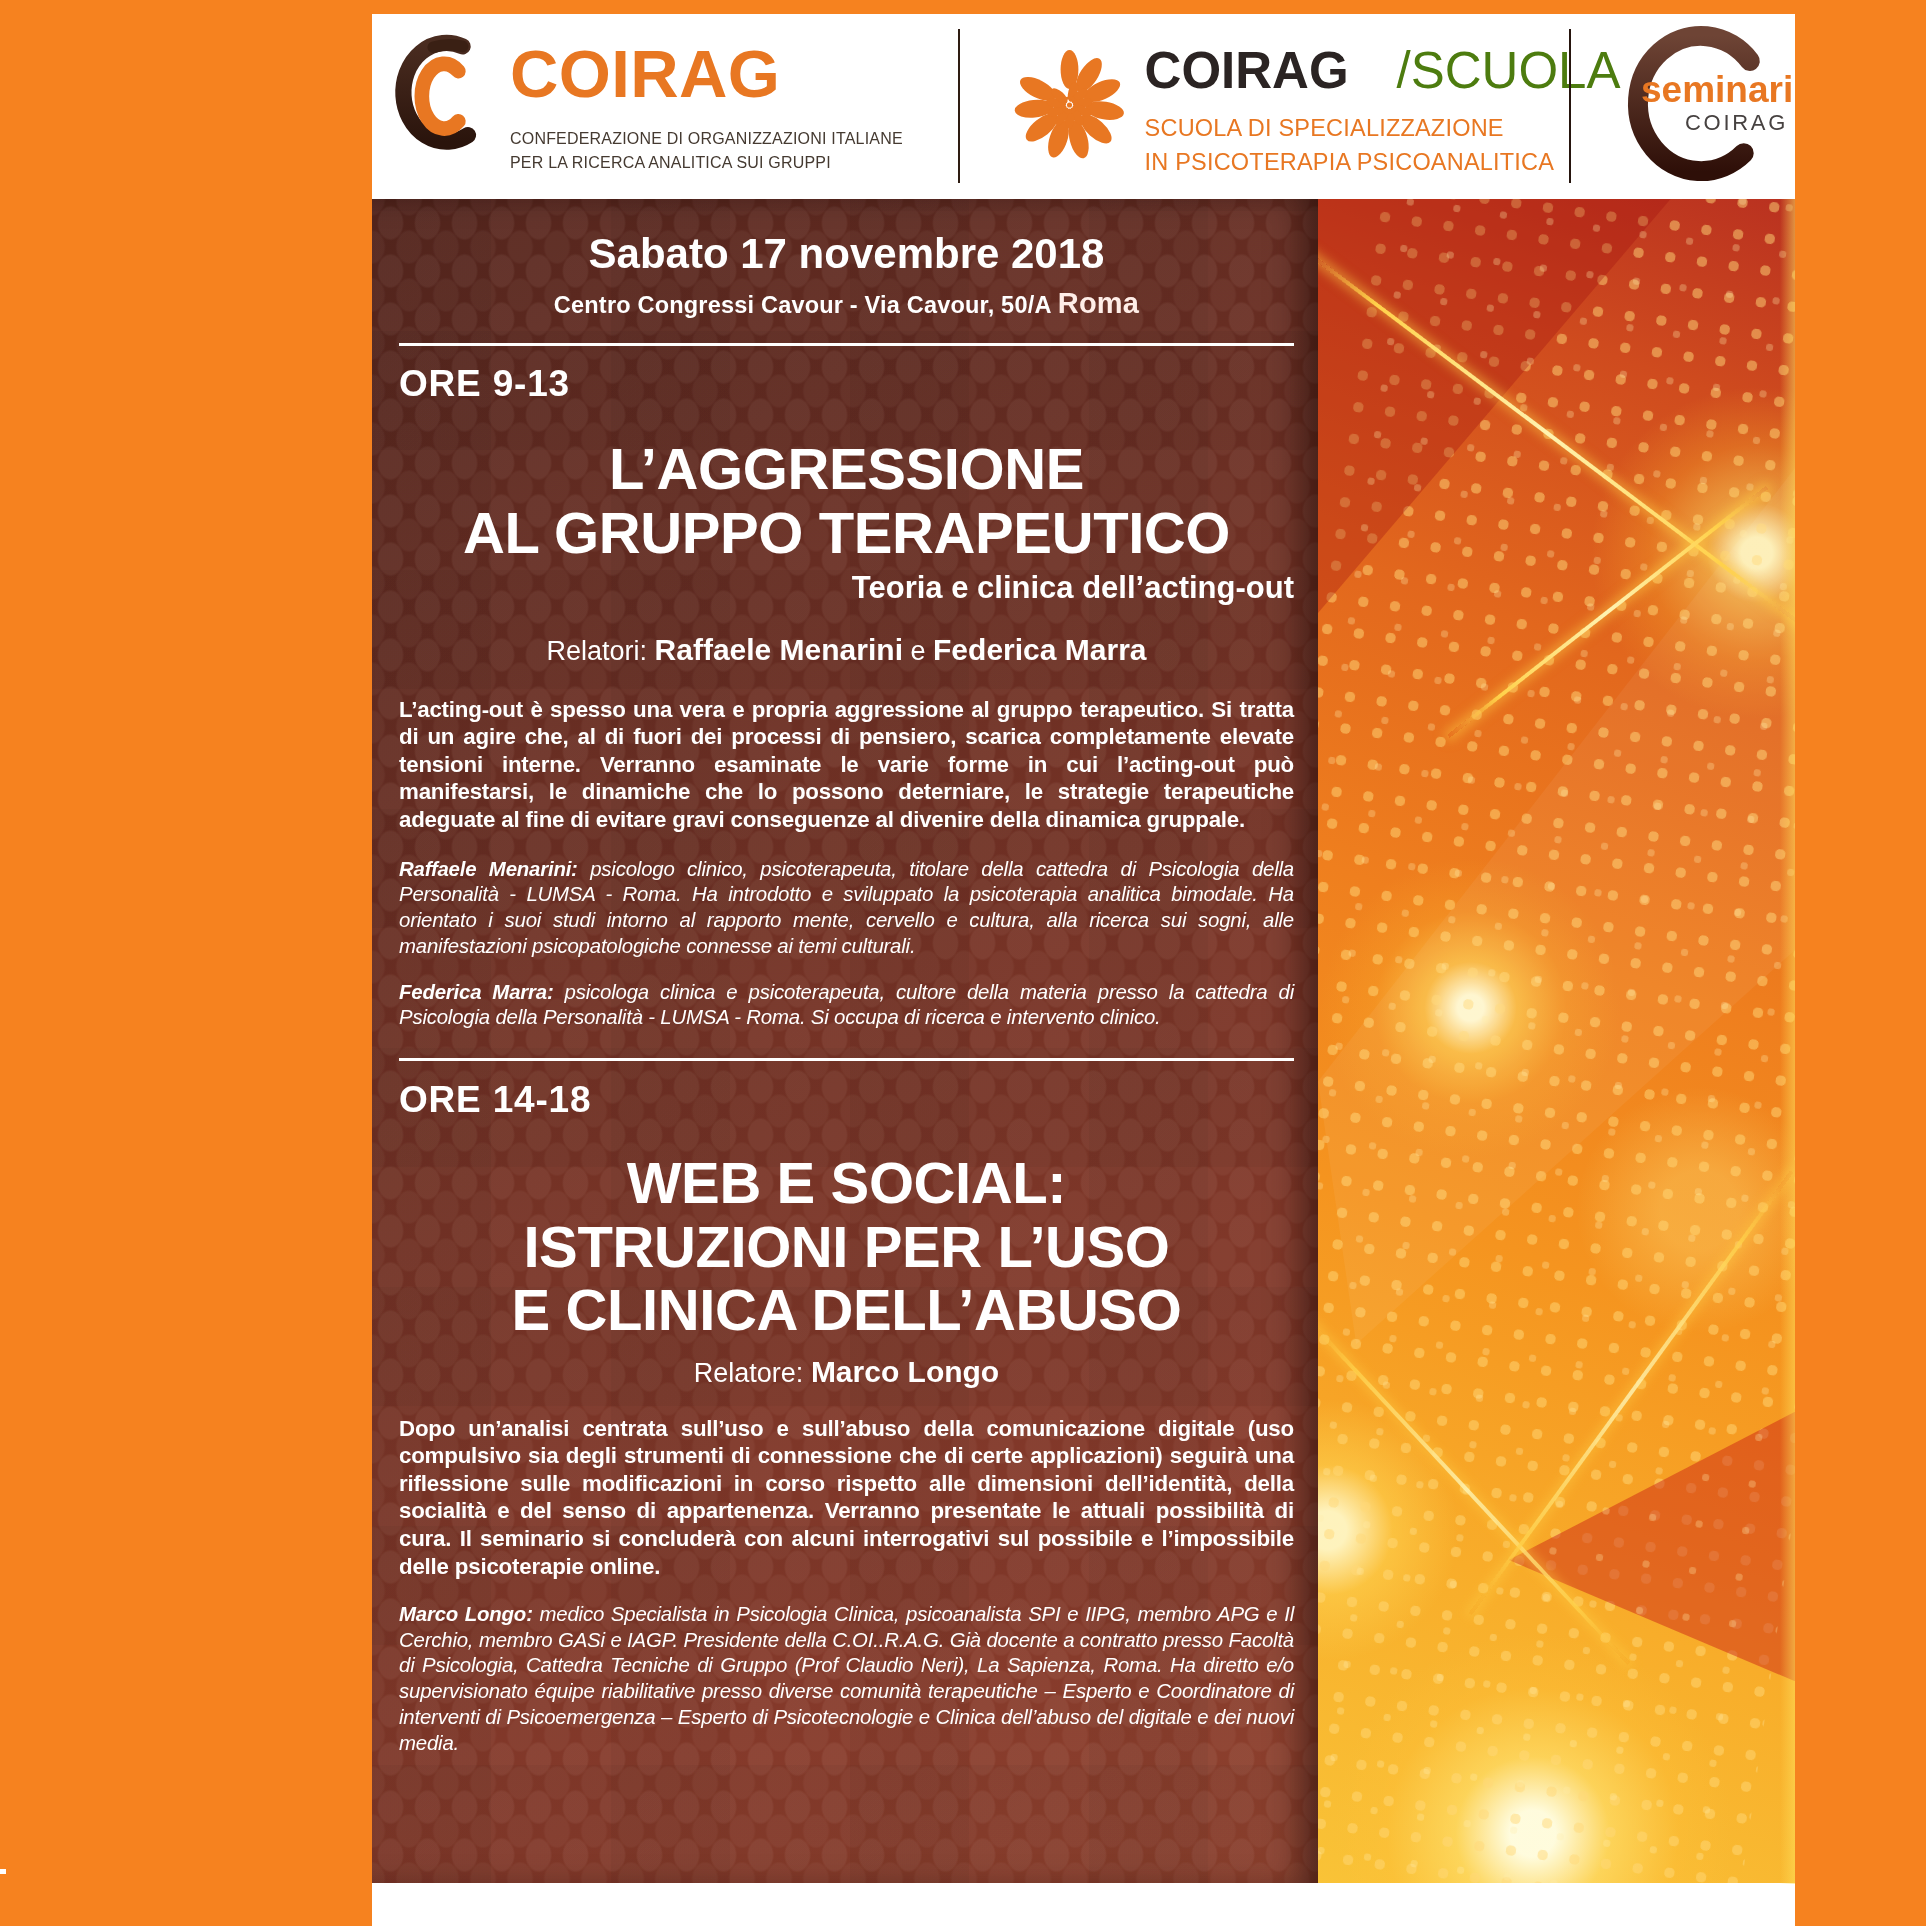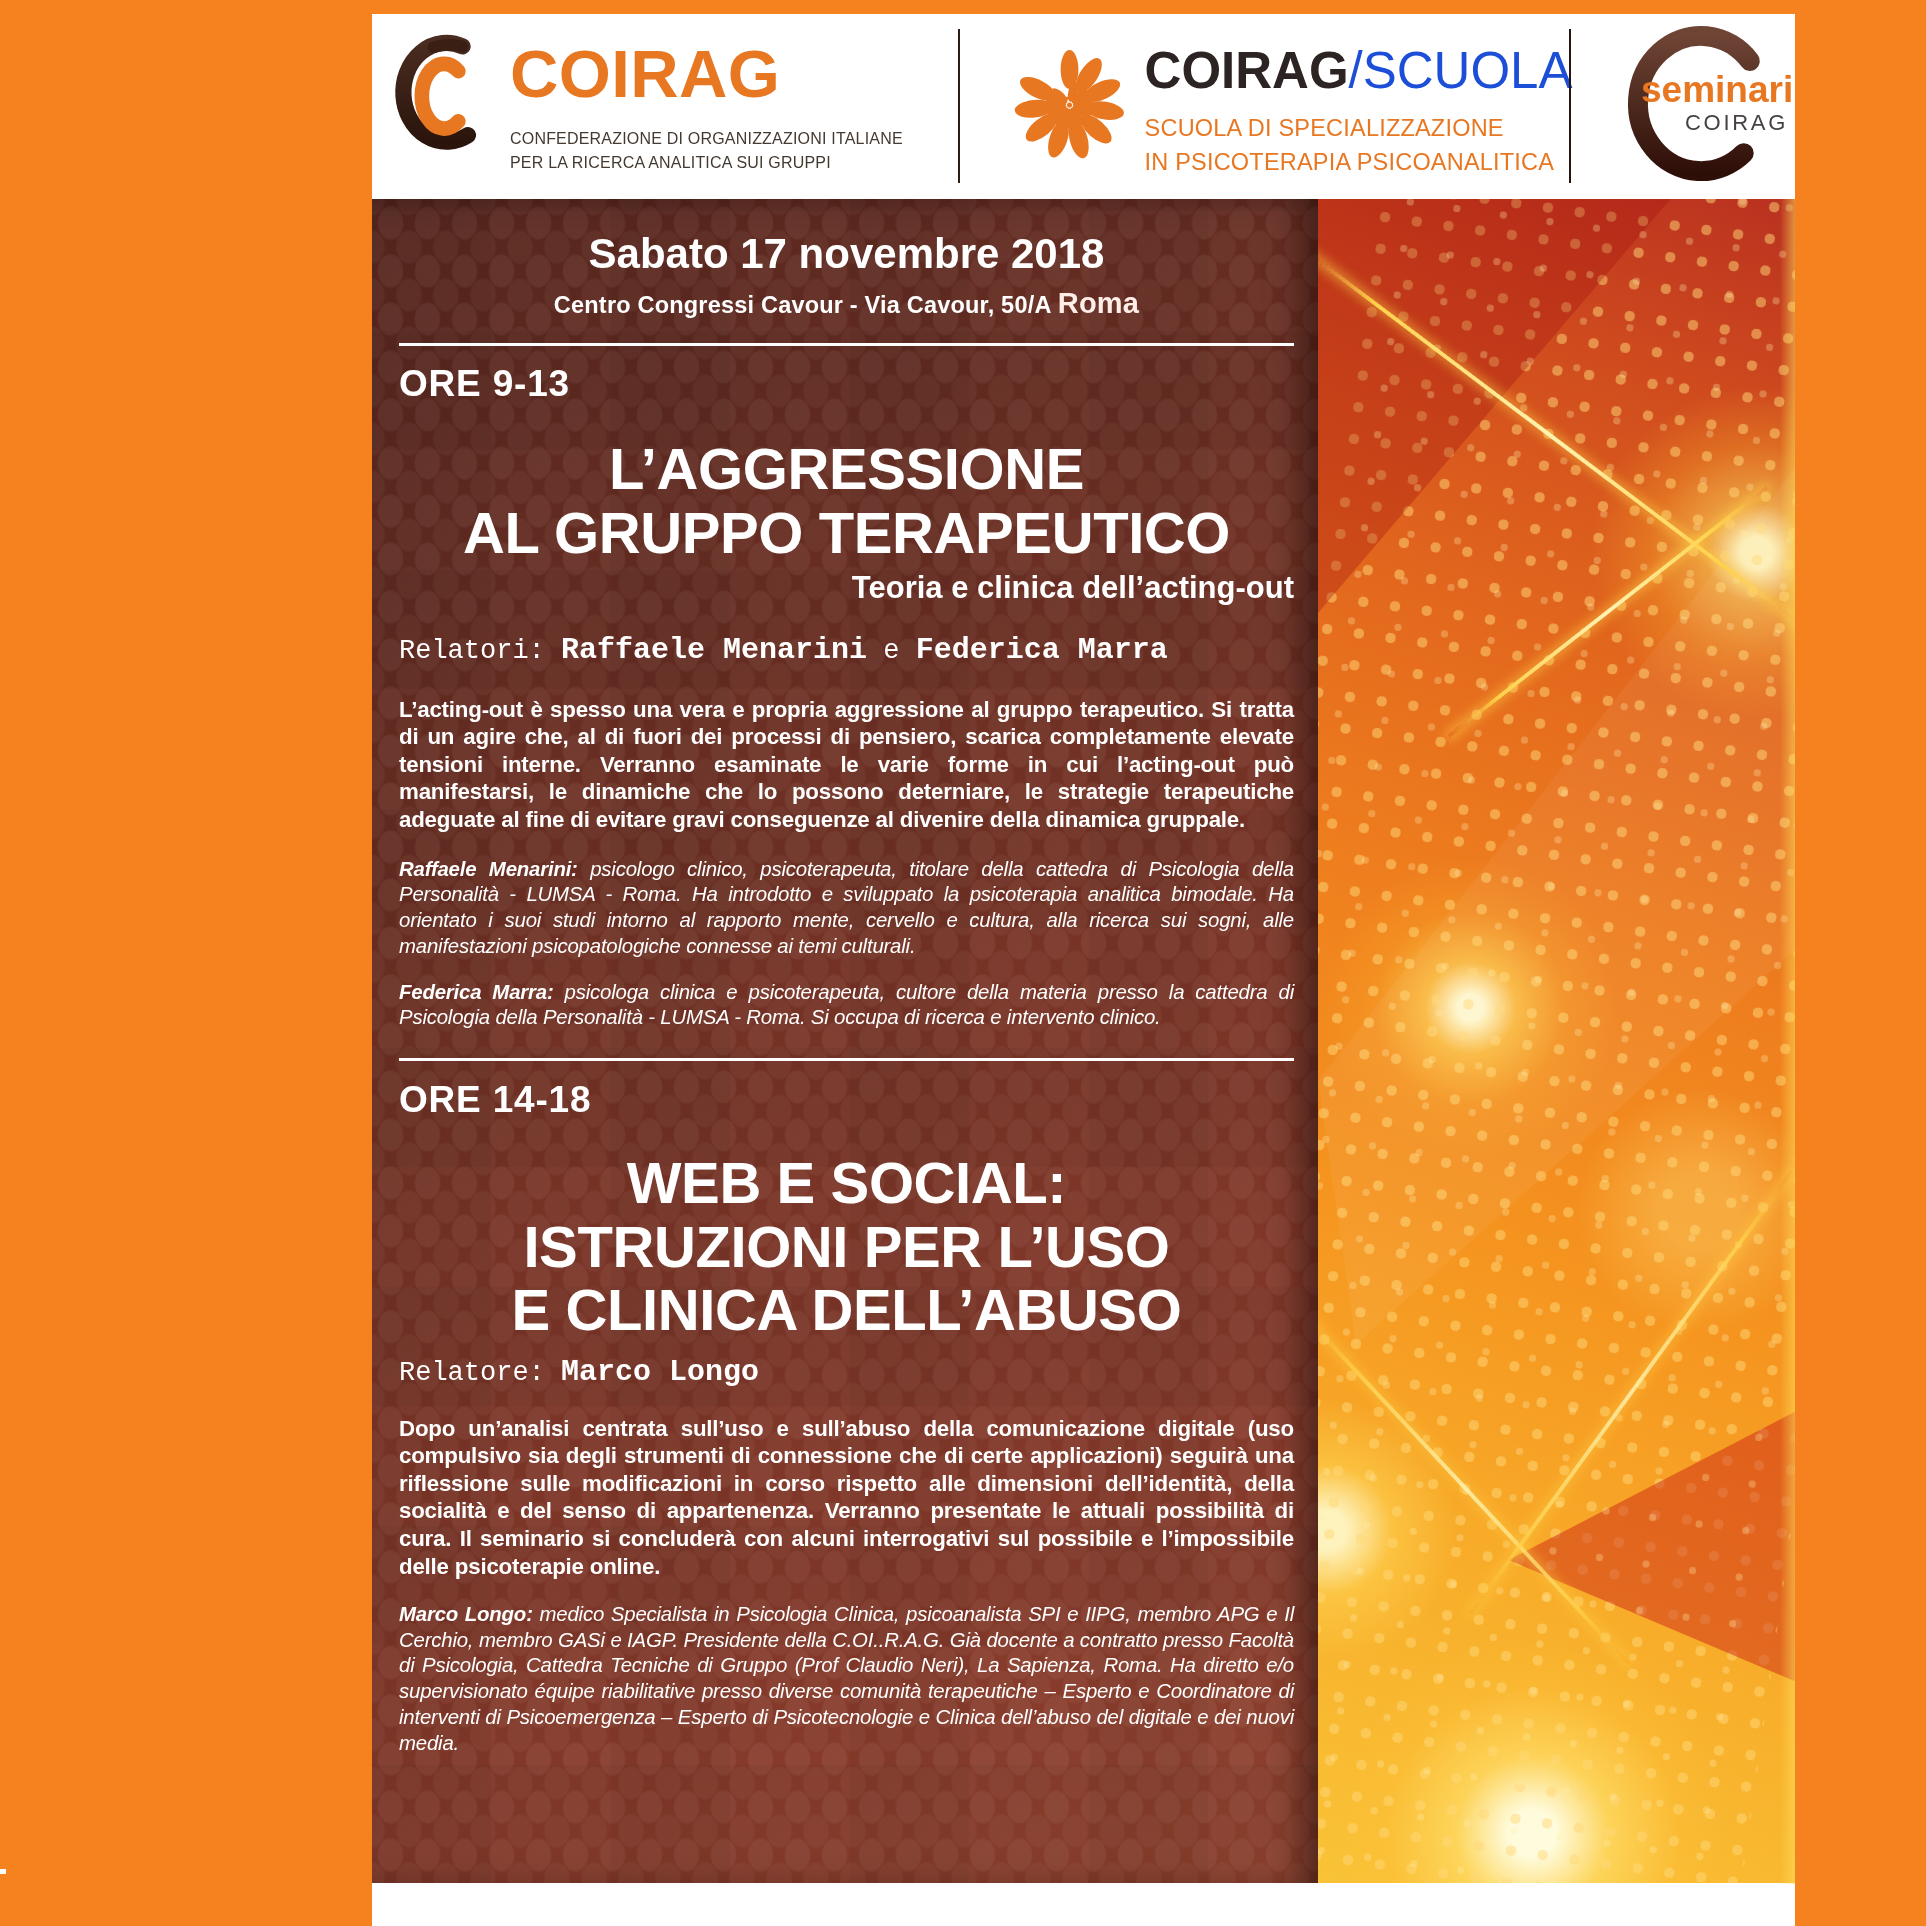--- a/index.html
+++ b/index.html
@@ -21,21 +21,21 @@
   .logo-coirag svg{width:108px;height:139px;}
   .lc-text{margin-left:14.6px;padding-top:15.4px;}
   .lc-title{font-size:67px;font-weight:bold;color:#e87722;letter-spacing:0.4px;line-height:1;}
   .lc-tag{margin-top:20px;font-size:16px;color:#453a31;letter-spacing:0.2px;line-height:1.5;}
 
   .logo-scuola{position:absolute;left:634px;top:8.5px;display:flex;align-items:flex-start;}
   .logo-scuola svg{width:127px;height:166px;}
   .ls-text{margin-left:11.6px;padding-top:23px;}
   .ls-title{font-size:51px;line-height:1;white-space:nowrap;}
   .ls-title .dark{color:#2b2423;font-weight:bold;}
-  .ls-title .orange{color:#1d4ed8;font-weight:normal;}
+  .ls-title .orange{color:#4d7c0f;font-weight:normal;margin-left:48px;}
   .ls-tag{margin-top:15.4px;font-size:23.5px;color:#e87722;line-height:1.45;letter-spacing:0.2px;}
 
   .logo-seminari{position:absolute;left:1235px;top:7.7px;width:181px;height:169px;}
   .logo-seminari svg{position:absolute;left:0;top:0;width:169px;height:169px;}
   .sem-text{position:absolute;left:34px;top:50px;width:147px;text-align:right;}
   .sem-title{font-size:37px;font-weight:bold;color:#e87722;line-height:1;}
   .sem-sub{font-size:22px;color:#474241;letter-spacing:2.7px;margin-top:2.3px;}
 
   
   .content{position:absolute;left:0;top:185px;width:1423px;height:1685px;display:flex;}
@@ -56,21 +56,21 @@
       repeating-linear-gradient(90deg, rgba(0,0,0,.04) 0 119px, transparent 119px 239px);}
   .inner{position:relative;z-index:2;padding:0 24px 0 27px;overflow:hidden;height:100%;}
 
   .date{margin-top:31px;text-align:center;font-size:42px;font-weight:bold;}
   .venue{margin-top:9.2px;text-align:center;font-size:23.5px;font-weight:bold;letter-spacing:0.2px;}
   .venue .city{font-size:29px;color:#ffeee8;margin-left:6.2px;}
   .rule{height:3.1px;background:#fff;margin-top:23px;}
   .ore{margin-top:17.7px;font-size:37px;font-weight:bold;letter-spacing:0.8px;}
   .big-title{margin-top:32px;text-align:center;font-size:58px;font-weight:bold;line-height:1.1;letter-spacing:-0.4px;}
   .subtitle{margin-top:5px;text-align:right;font-size:31px;font-weight:bold;}
-  .speakers{margin-top:27px;text-align:left;font-size:27px;font-family:Liberation Mono, monospace;}
+  .speakers{margin-top:27px;text-align:center;font-size:27px;}
   .speakers .name{font-weight:bold;font-size:30px;}
   .abstract{margin-top:28.5px;font-size:22.3px;font-weight:bold;line-height:1.24;text-align:justify;letter-spacing:-0.2px;}
   .bio{font-size:20.4px;font-style:italic;line-height:1.26;text-align:justify;letter-spacing:-0.2px;}
   .bio .bname{font-weight:bold;}
   .bio1{margin-top:23px;}
   .bio2{margin-top:20px;}
   .bio3{margin-top:21.6px;}
 
   
   .col-art{flex:1;position:relative;overflow:hidden;

